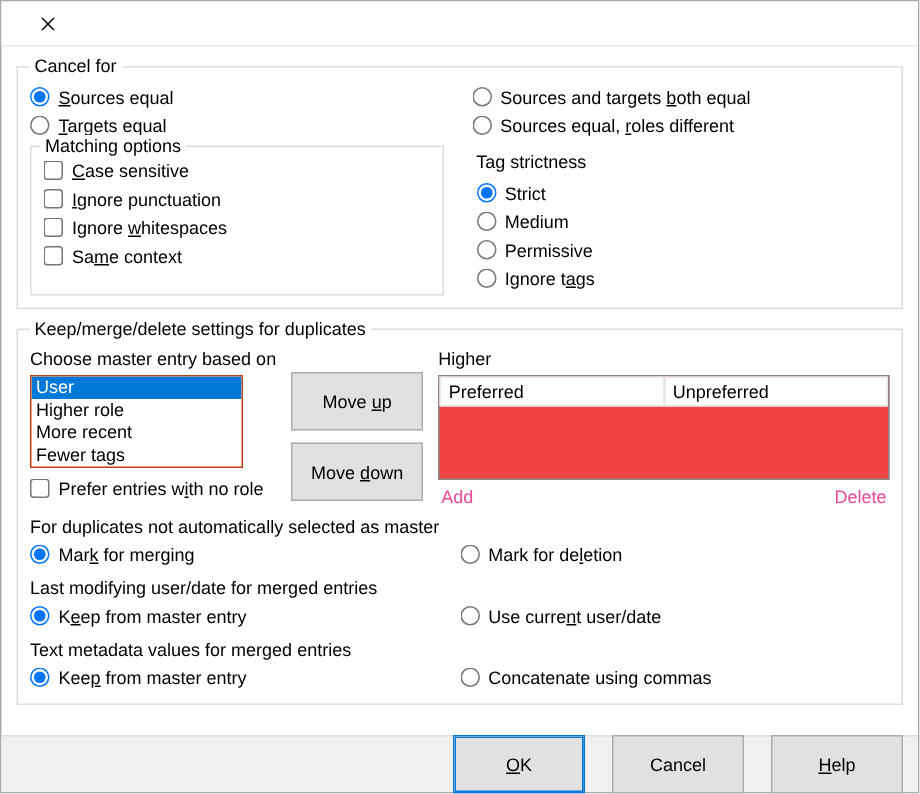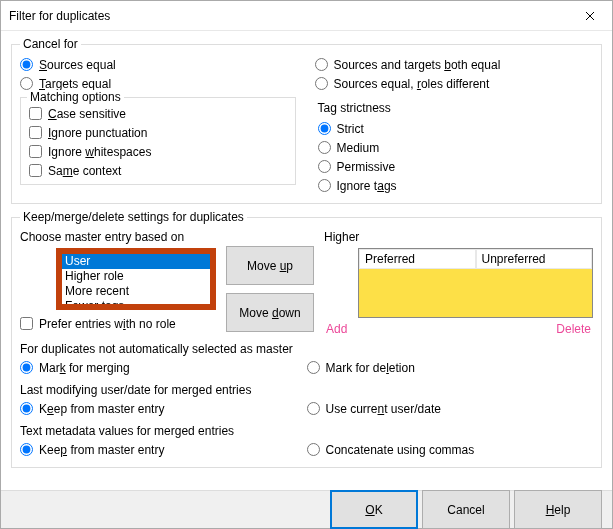--- a/index.html
+++ b/index.html
@@ -58,58 +58,56 @@
     display: flex;
     align-items: center;
     height: 19px;
     gap: 6px;
   }
   .radio input, .check input { margin: 0; }
   .u { text-decoration: underline; }
   .inner-group {
     border: 1px solid #ddd;
     margin-top: 4px;
-    padding: 6px 8px 4px 8px;
+    padding: 6px 8px 16px 8px;
     position: relative;
   }
   .inner-group .grp-label {
     position: absolute;
     top: -8px;
     left: 6px;
     background: #fff;
     padding: 0 3px;
   }
   .plain-label { margin: 2px 0 4px 0; }
   .master-row { display: flex; gap: 10px; }
   .listbox {
-    width: 160px;
+    width: 142px;
     height: 62px;
-    border: 6px solid #c2410c;
+    border: 1px solid #c2410c;
     background: #fff;
     overflow: hidden;
-    margin-left: 36px;
   }
   .listbox .item { padding: 0 3px; height: 15px; line-height: 15px; }
   .listbox .item.selected { background: #0078d7; color: #fff; }
   .move-btns { display: flex; flex-direction: column; gap: 8px; padding-top: 2px; }
   .btn {
     height: 39px;
     min-width: 88px;
     background: #e1e1e1;
     border: 1px solid #adadad;
     font: inherit;
     padding: 0 12px;
   }
   .btn.default { border: 1px solid #0078d7; box-shadow: 0 0 0 1px #0078d7 inset; }
   .users-col { flex: 1; }
   .users-table {
     border: 1px solid #888;
     height: 70px;
-    background: #fde047;
-    margin-left: 34px;
+    background: #ef4444;
   }
   .users-header {
     display: flex;
     height: 20px;
   }
   .users-header .hcell {
     flex: 1;
     border: 1px solid #e8e8e8;
     background: #fff;
     padding-left: 5px;
@@ -119,32 +117,31 @@
   .link { color: #ec4899; }
   .section-label { margin: 6px 0 2px 0; }
   .twocol { display: flex; }
   .twocol .col { flex: 1; }
   .footer {
     height: 38px;
     border-top: 1px solid #ddd;
     display: flex;
     align-items: center;
     justify-content: flex-end;
-    gap: 4px;
+    gap: 18px;
     padding: 0 10px;
     background: #f0f0f0;
   }
   .spacer-v4 { height: 4px; }
 </style>
 </head>
 <body>
 
 <div class="window">
   <div class="titlebar">
-    <span class="titlebar-title">Filter for duplicates</span>
     <div class="titlebar-close">
       <svg width="10" height="10" viewBox="0 0 10 10">
           <path d="M1 1 L9 9 M9 1 L1 9" stroke="#000" stroke-width="1"></path>
         </svg>
     </div>
   </div>
 
   <div class="content">
 
     <fieldset>

